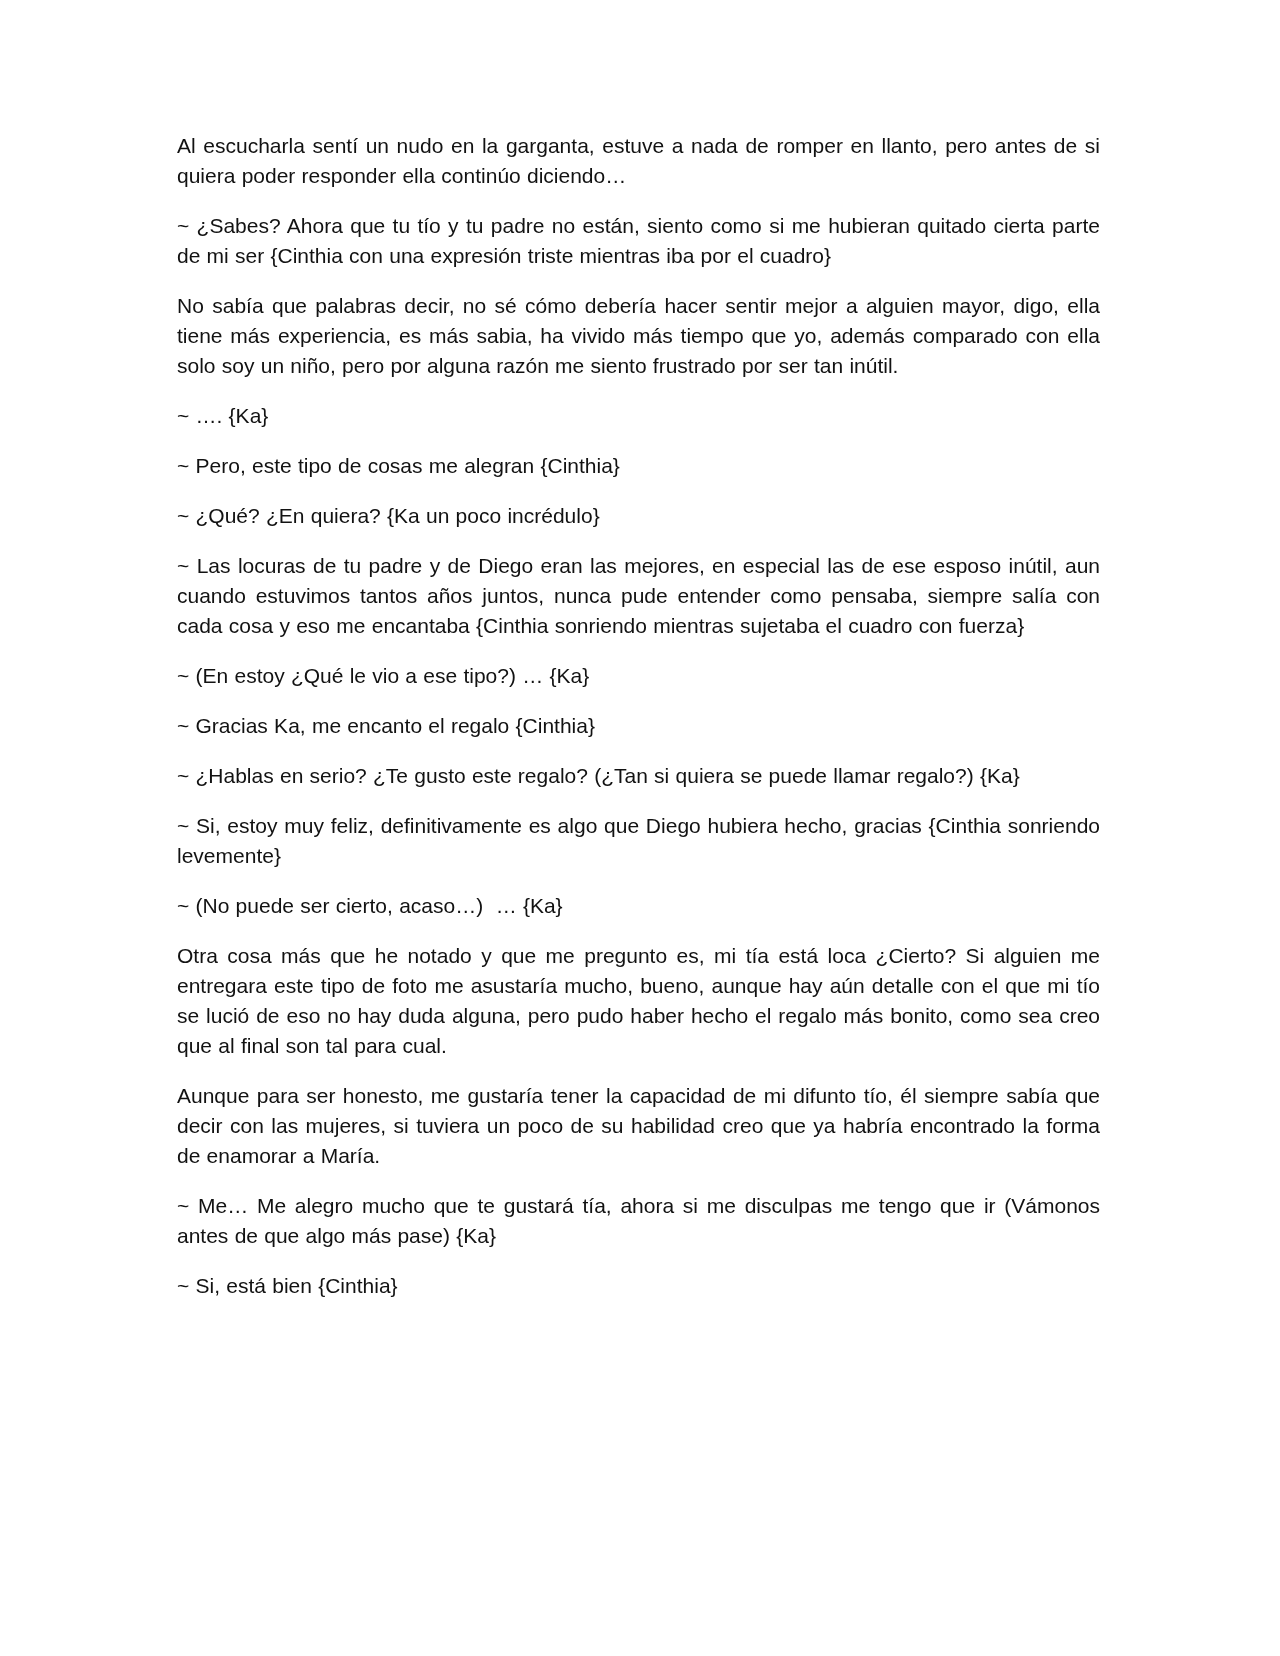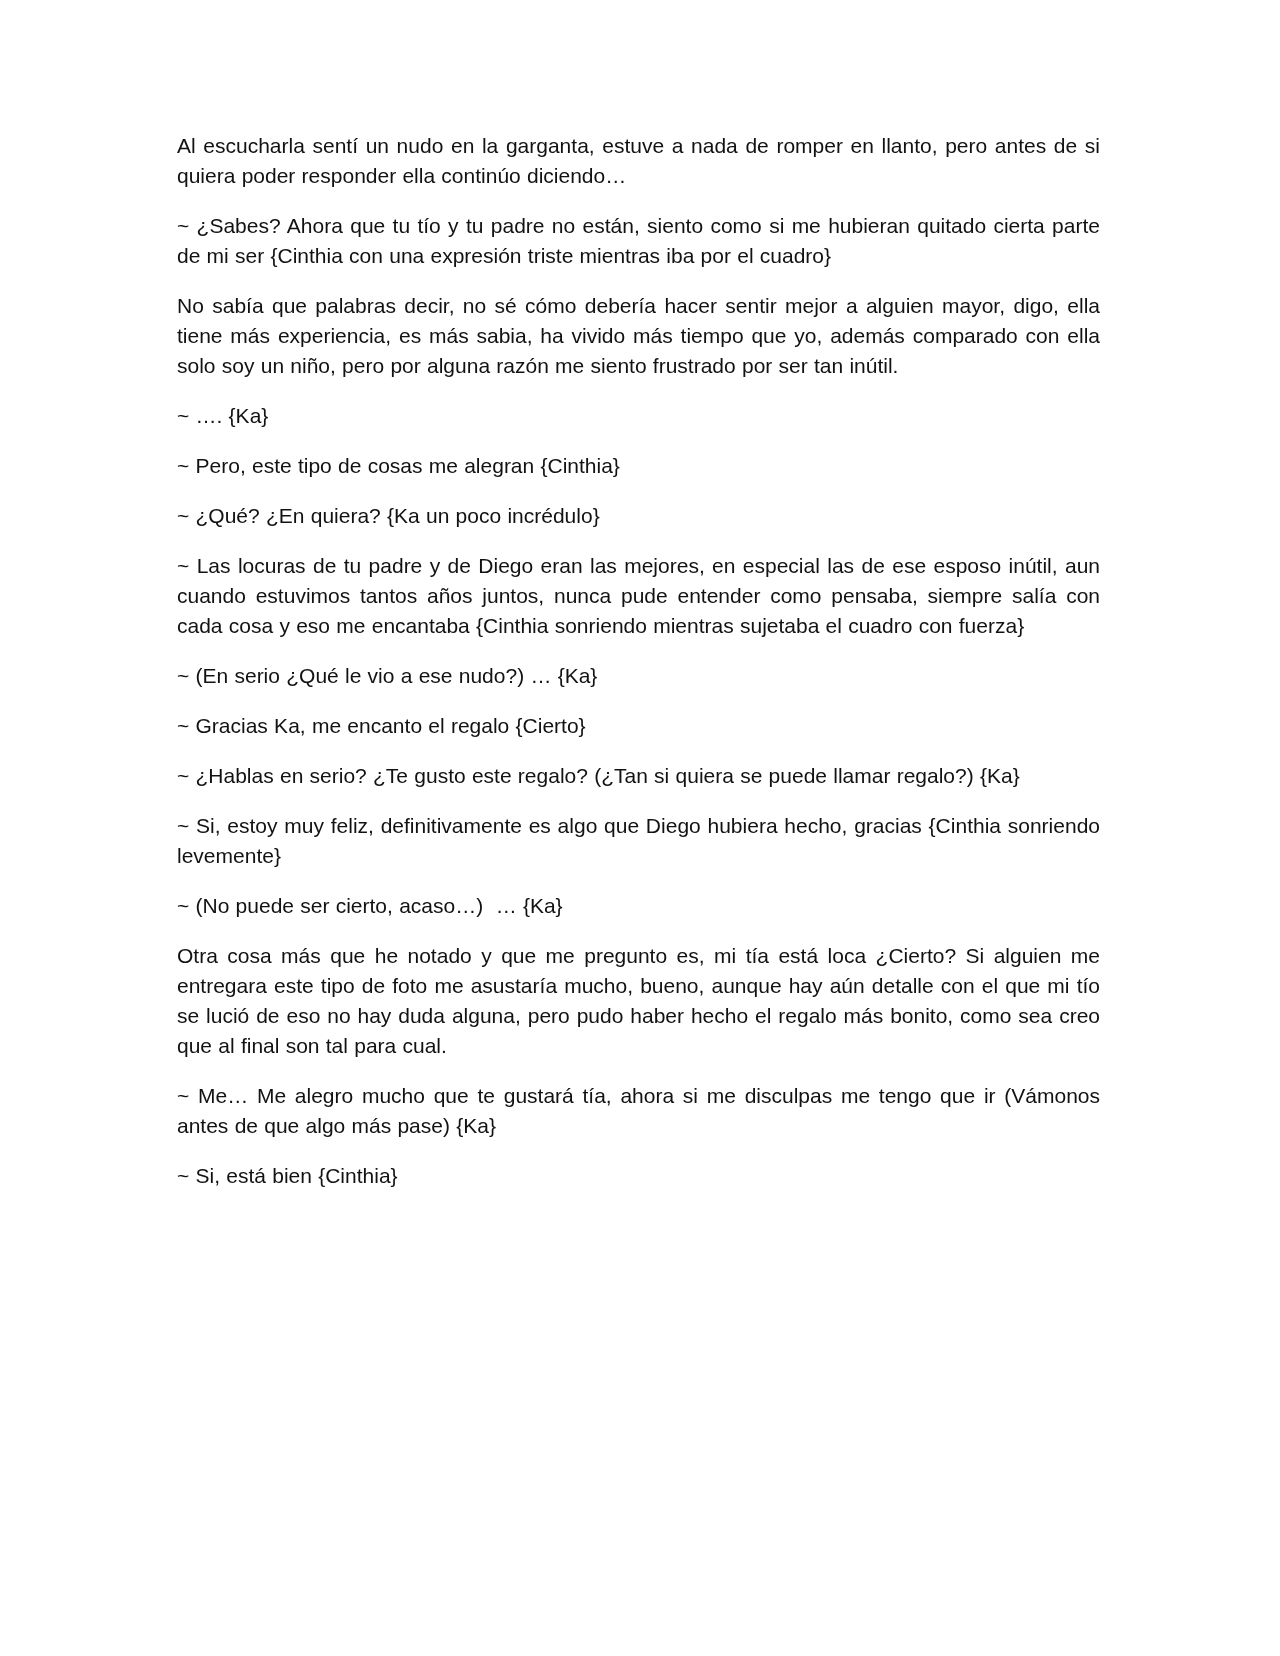--- a/index.html
+++ b/index.html
@@ -42,22 +42,23 @@
 
 <div class="page">
   <div class="doc-content">
     <p class="para">Al escucharla sentí un nudo en la garganta, estuve a nada de romper en llanto, pero antes de si quiera poder responder ella continúo diciendo…</p>
     <p class="para">~ ¿Sabes? Ahora que tu tío y tu padre no están, siento como si me hubieran quitado cierta parte de mi ser {Cinthia con una expresión triste mientras iba por el cuadro}</p>
     <p class="para">No sabía que palabras decir, no sé cómo debería hacer sentir mejor a alguien mayor, digo, ella tiene más experiencia, es más sabia, ha vivido más tiempo que yo, además comparado con ella solo soy un niño, pero por alguna razón me siento frustrado por ser tan inútil.</p>
     <p class="para">~ …. {Ka}</p>
     <p class="para">~ Pero, este tipo de cosas me alegran {Cinthia}</p>
     <p class="para">~ ¿Qué? ¿En quiera? {Ka un poco incrédulo}</p>
     <p class="para">~ Las locuras de tu padre y de Diego eran las mejores, en especial las de ese esposo inútil, aun cuando estuvimos tantos años juntos, nunca pude entender como pensaba, siempre salía con cada cosa y eso me encantaba {Cinthia sonriendo mientras sujetaba el cuadro con fuerza}</p>
-    <p class="para">~ (En serio ¿Qué le vio a ese nudo?) … {Ka}</p>
-    <p class="para">~ Gracias Ka, me encanto el regalo {Cierto}</p>
+    <p class="para">~ (En estoy ¿Qué le vio a ese tipo?) … {Ka}</p>
+    <p class="para">~ Gracias Ka, me encanto el regalo {Cinthia}</p>
     <p class="para">~ ¿Hablas en serio? ¿Te gusto este regalo? (¿Tan si quiera se puede llamar regalo?) {Ka}</p>
     <p class="para">~ Si, estoy muy feliz, definitivamente es algo que Diego hubiera hecho, gracias {Cinthia sonriendo levemente}</p>
     <p class="para">~ (No puede ser cierto, acaso…) &nbsp;… {Ka}</p>
     <p class="para">Otra cosa más que he notado y que me pregunto es, mi tía está loca ¿Cierto? Si alguien me entregara este tipo de foto me asustaría mucho, bueno, aunque hay aún detalle con el que mi tío se lució de eso no hay duda alguna, pero pudo haber hecho el regalo más bonito, como sea creo que al final son tal para cual.</p>
+    <p class="para">Aunque para ser honesto, me gustaría tener la capacidad de mi difunto tío, él siempre sabía que decir con las mujeres, si tuviera un poco de su habilidad creo que ya habría encontrado la forma de enamorar a María.</p>
     <p class="para">~ Me… Me alegro mucho que te gustará tía, ahora si me disculpas me tengo que ir (Vámonos antes de que algo más pase) {Ka}</p>
     <p class="para">~ Si, está bien {Cinthia}</p>
   </div>
 </div>
 
 </body></html>

